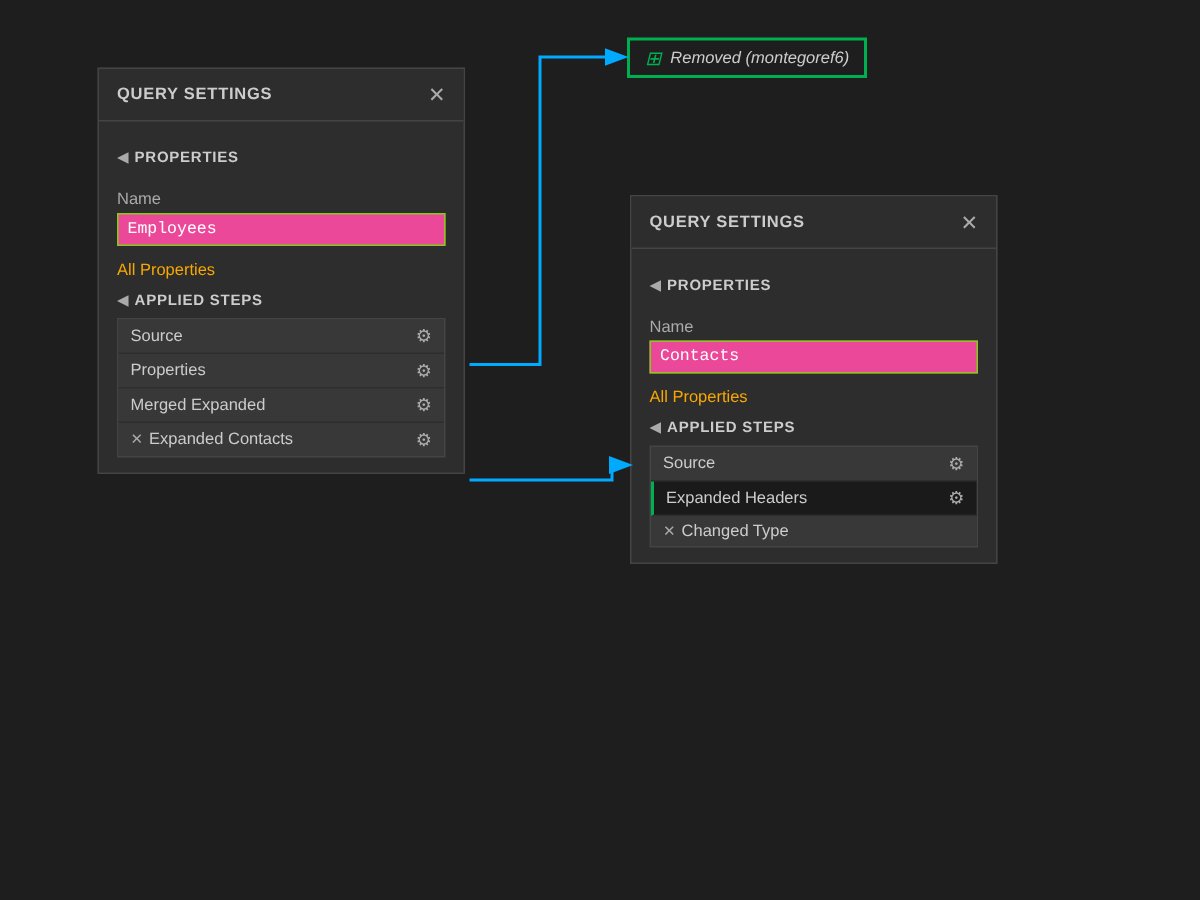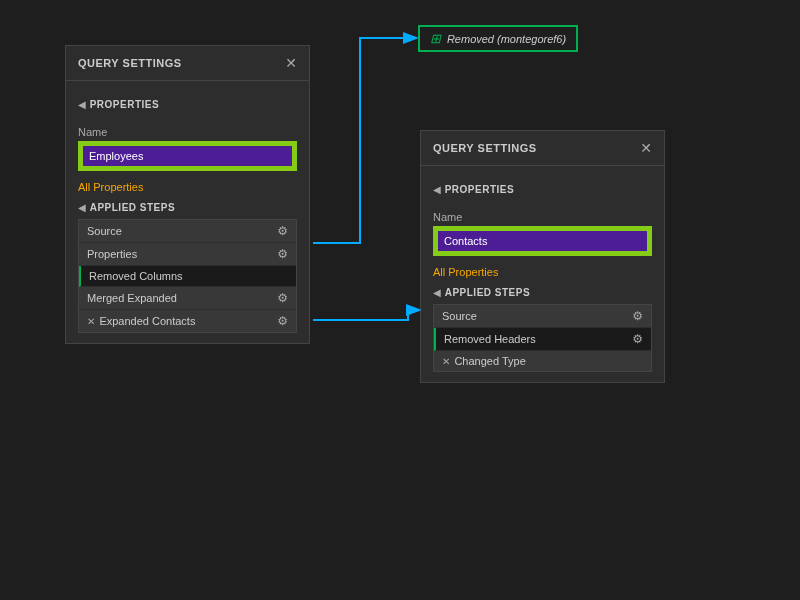--- a/index.html
+++ b/index.html
@@ -83,25 +83,26 @@
 
     .field-label {
       font-size: 11px;
       color: #aaa;
       margin-bottom: 3px;
       margin-top: 16px;
     }
 
     .field-input {
       width: 100%;
-      background: #4c1d95;
-      border: 5px solid #84cc16;
+      background: #ec4899;
+      border: 1px solid #84cc16;
       color: #fff;
       padding: 4px 6px;
       font-size: 11px;
+      font-family: Liberation Mono, monospace;
     }
 
     .all-properties-link {
       color: #f7a800;
       font-size: 11px;
       cursor: pointer;
       margin-top: 10px;
       display: inline-block;
     }
 
@@ -211,23 +212,20 @@
       </div>
       <div class="steps-list" id="left-steps-list">
           <div class="step-item">
             <span class="step-label">Source</span>
             <span class="step-gear">⚙</span>
           </div>
           <div class="step-item">
             <span class="step-label">Properties</span>
             <span class="step-gear">⚙</span>
           </div>
-          <div class="step-item active">
-            <span class="step-label">Removed Columns</span>
-          </div>
           <div class="step-item">
             <span class="step-label">Merged Expanded</span>
             <span class="step-gear">⚙</span>
           </div>
           <div class="step-item">
             <span class="step-label"><span class="step-error-icon">✕</span>Expanded Contacts</span>
             <span class="step-gear">⚙</span>
           </div>
         </div>
     </div>
@@ -251,21 +249,21 @@
       <div class="section-header">
         <span class="section-arrow">◀</span>
         <span class="section-title">APPLIED STEPS</span>
       </div>
       <div class="steps-list" id="right-steps-list">
           <div class="step-item">
             <span class="step-label">Source</span>
             <span class="step-gear">⚙</span>
           </div>
           <div class="step-item active">
-            <span class="step-label">Removed Headers</span>
+            <span class="step-label">Expanded Headers</span>
             <span class="step-gear">⚙</span>
           </div>
           <div class="step-item">
             <span class="step-label"><span class="step-error-icon">✕</span>Changed Type</span>
           </div>
         </div>
     </div>
   </div>
 </div>
 

